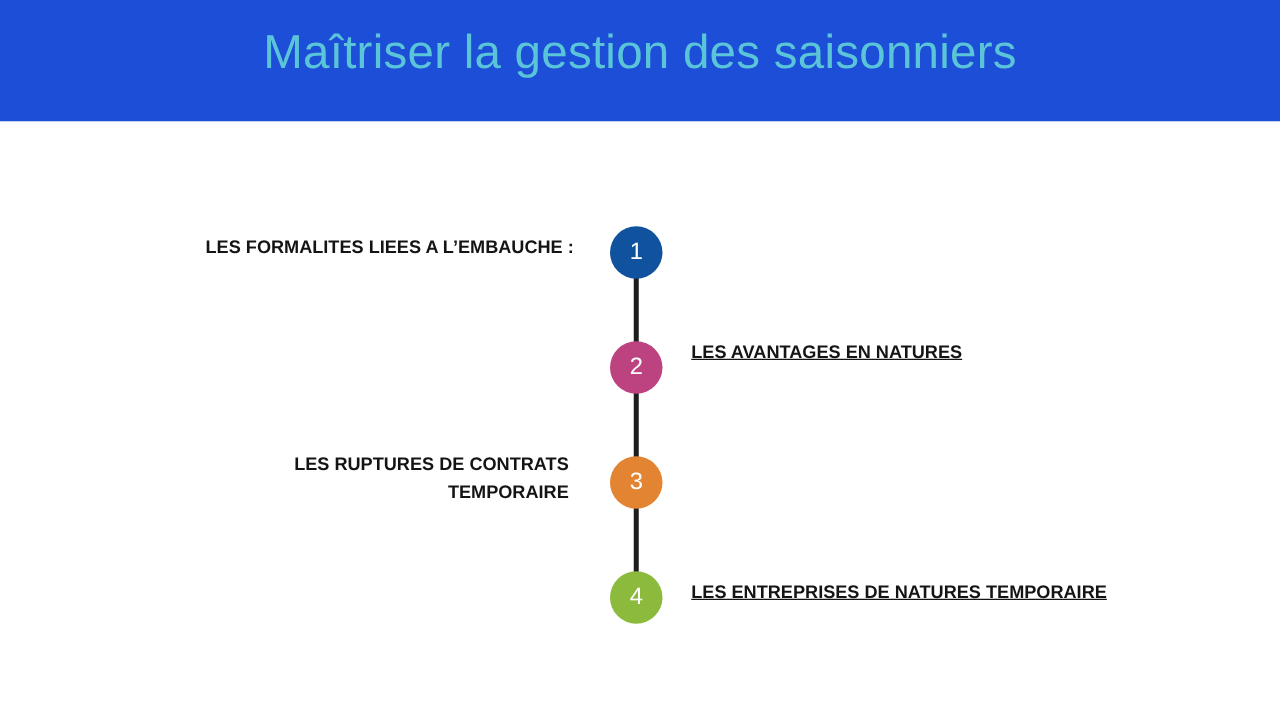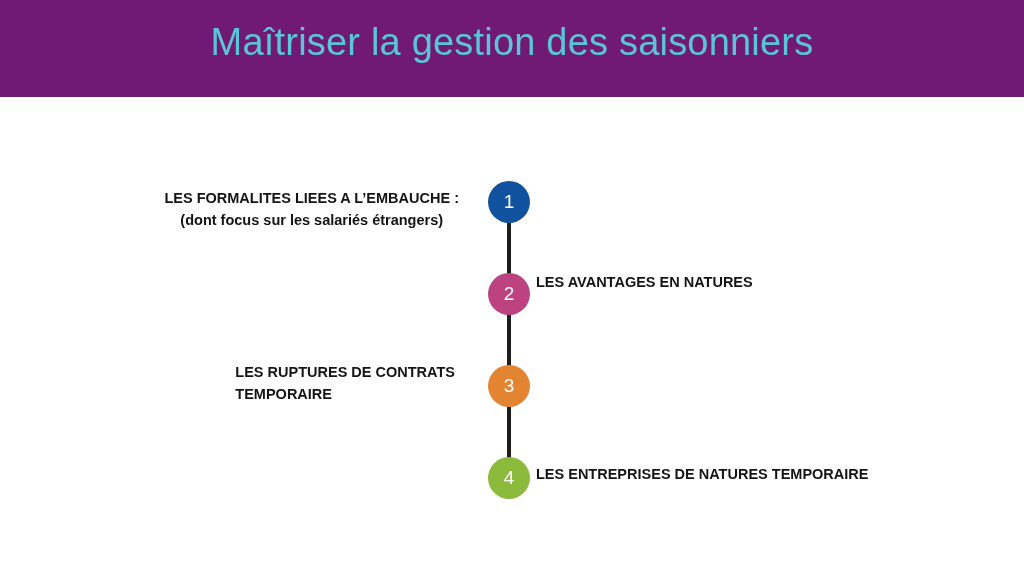--- a/index.html
+++ b/index.html
@@ -15,21 +15,21 @@
     position: relative;
   }
 
   
   #header-bar {
     position: absolute;
     left: 0;
     top: 0;
     width: 1024px;
     height: 97px;
-    background: #701a75;
+    background: #1d4ed8;
   }
   #slide-title {
     position: absolute;
     left: 0;
     top: 21px;
     width: 1024px;
     text-align: center;
     font-family: "Liberation Sans", sans-serif;
     font-size: 38px;
     font-weight: 400;
@@ -81,23 +81,25 @@
     color: #141414;
     line-height: 1.55;
     white-space: nowrap;
   }
   .tl-label-left {
     text-align: center;
     right: 565px;
   }
   .tl-label-right {
     text-align: center;
-    left: 536px;
+    left: 553px;
+    text-decoration: underline;
   }
   .tl-label-right-align {
+    text-align: right;
     right: 569px;
   }
 
   #label-1 { top: 90px; }
   #label-2 { top: 174px; }
   #label-3 { top: 264px; }
   #label-4 { top: 366px; }
 
   .tl-line-2 { display: block; }
 </style>
@@ -107,21 +109,20 @@
 <div id="header-bar">
   <div id="slide-title">Maîtriser la gestion des saisonniers</div>
 </div>
 
 <div id="timeline">
 
   <div id="timeline-spine"></div>
 
   <div class="tl-label tl-label-left" id="label-1">
     <span class="tl-line-1">LES FORMALITES LIEES A L’EMBAUCHE :</span>
-    <span class="tl-line-2">(dont focus sur les salariés étrangers)</span>
   </div>
   <div class="tl-node tl-node-1">1</div>
 
   <div class="tl-label tl-label-right" id="label-2">
     <span class="tl-line-1">LES AVANTAGES EN NATURES</span>
   </div>
   <div class="tl-node tl-node-2">2</div>
 
   <div class="tl-label tl-label-right-align" id="label-3">
     <span class="tl-line-1">LES RUPTURES DE CONTRATS</span>

